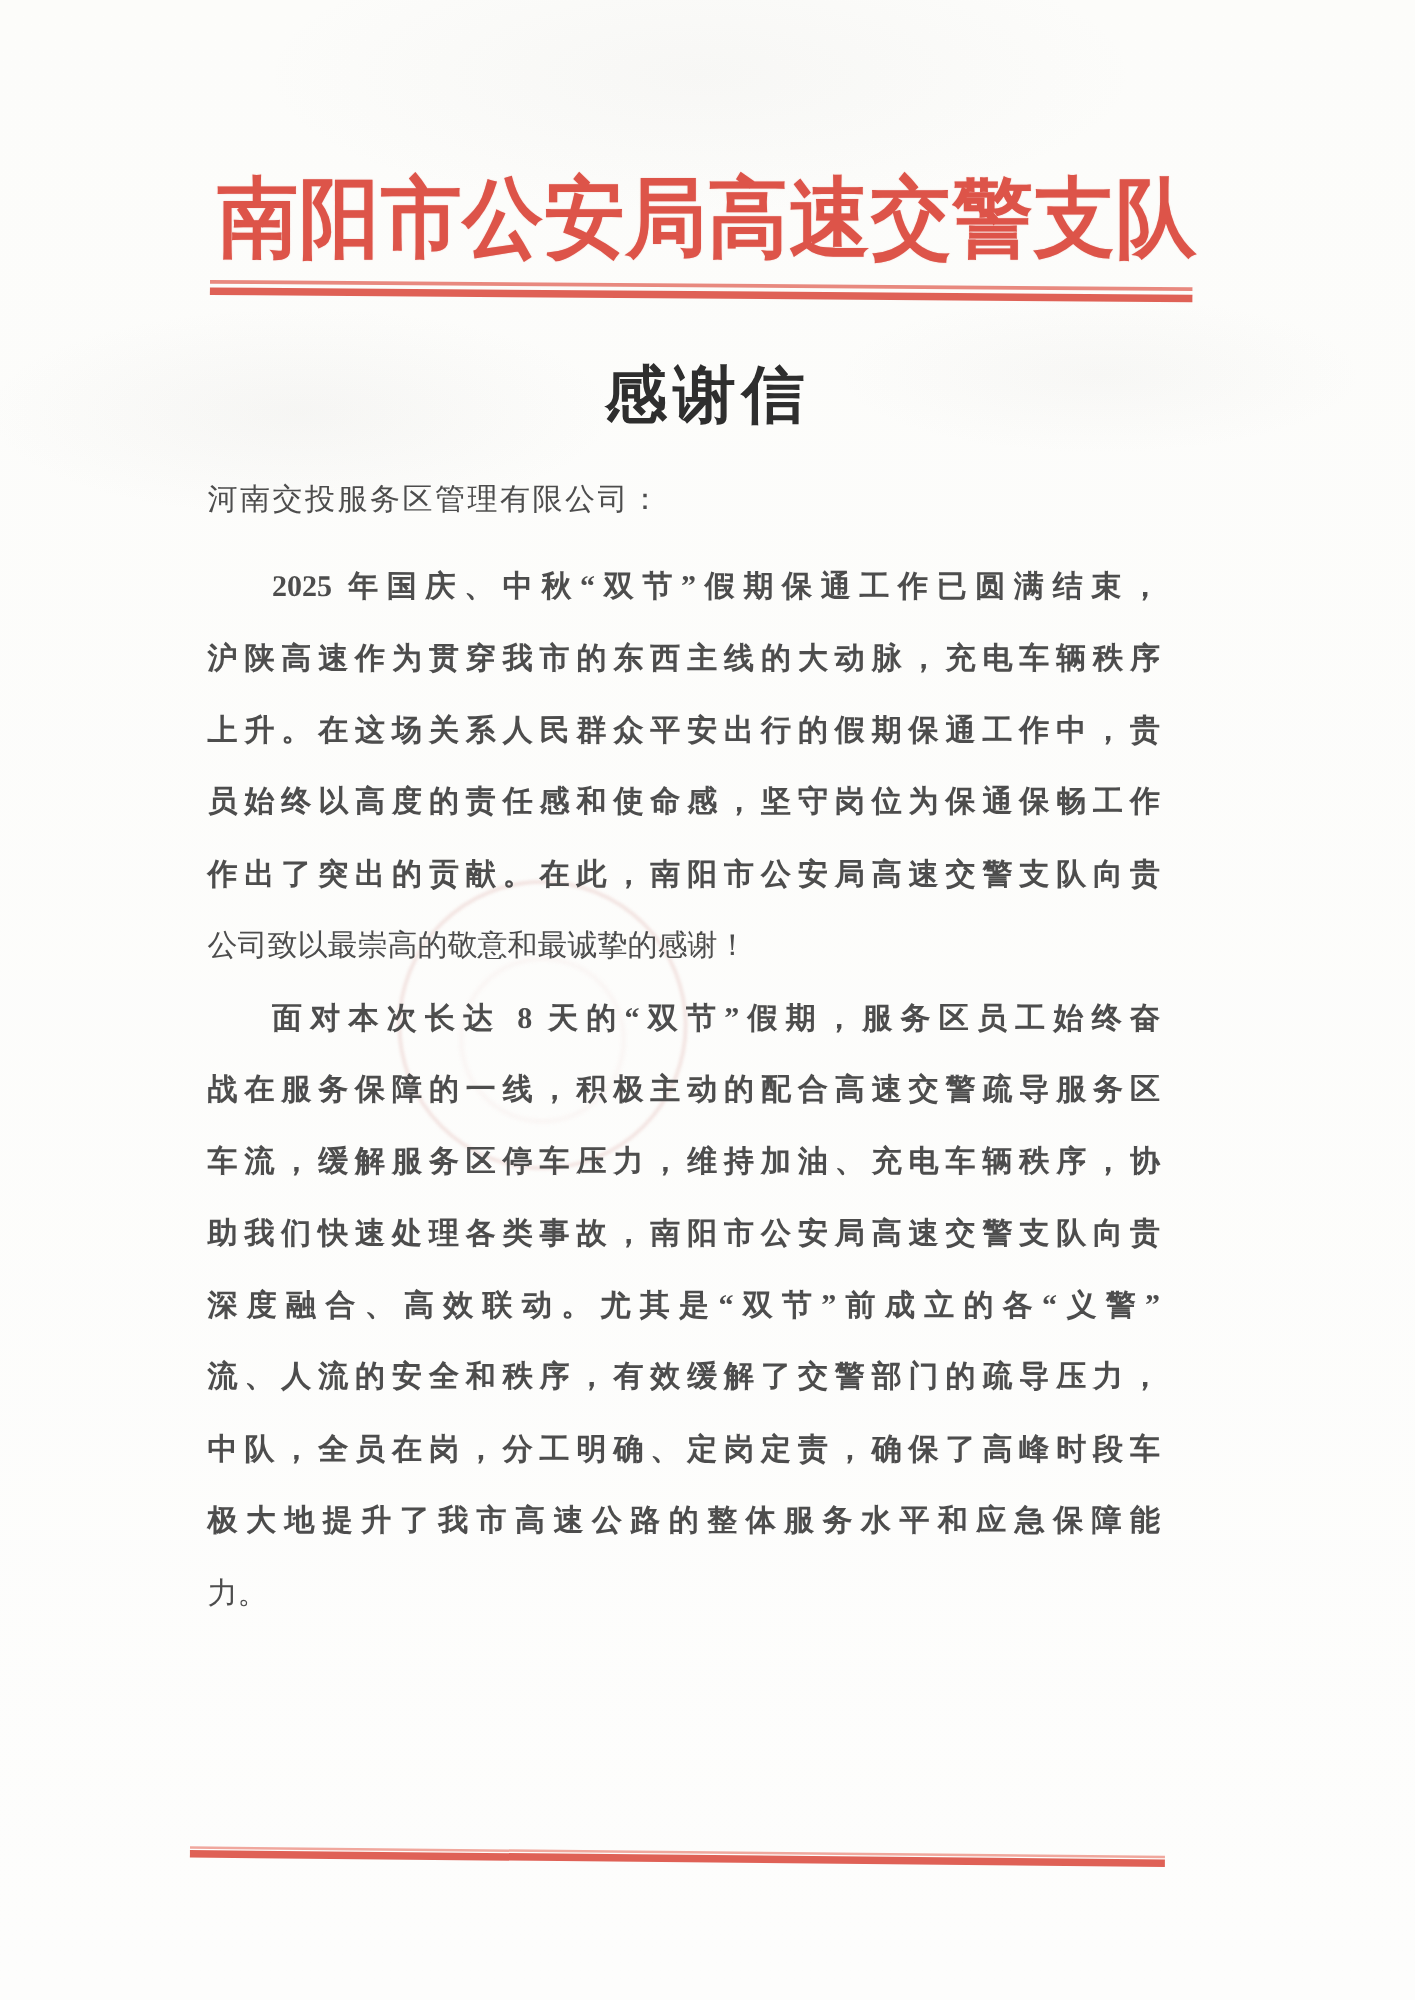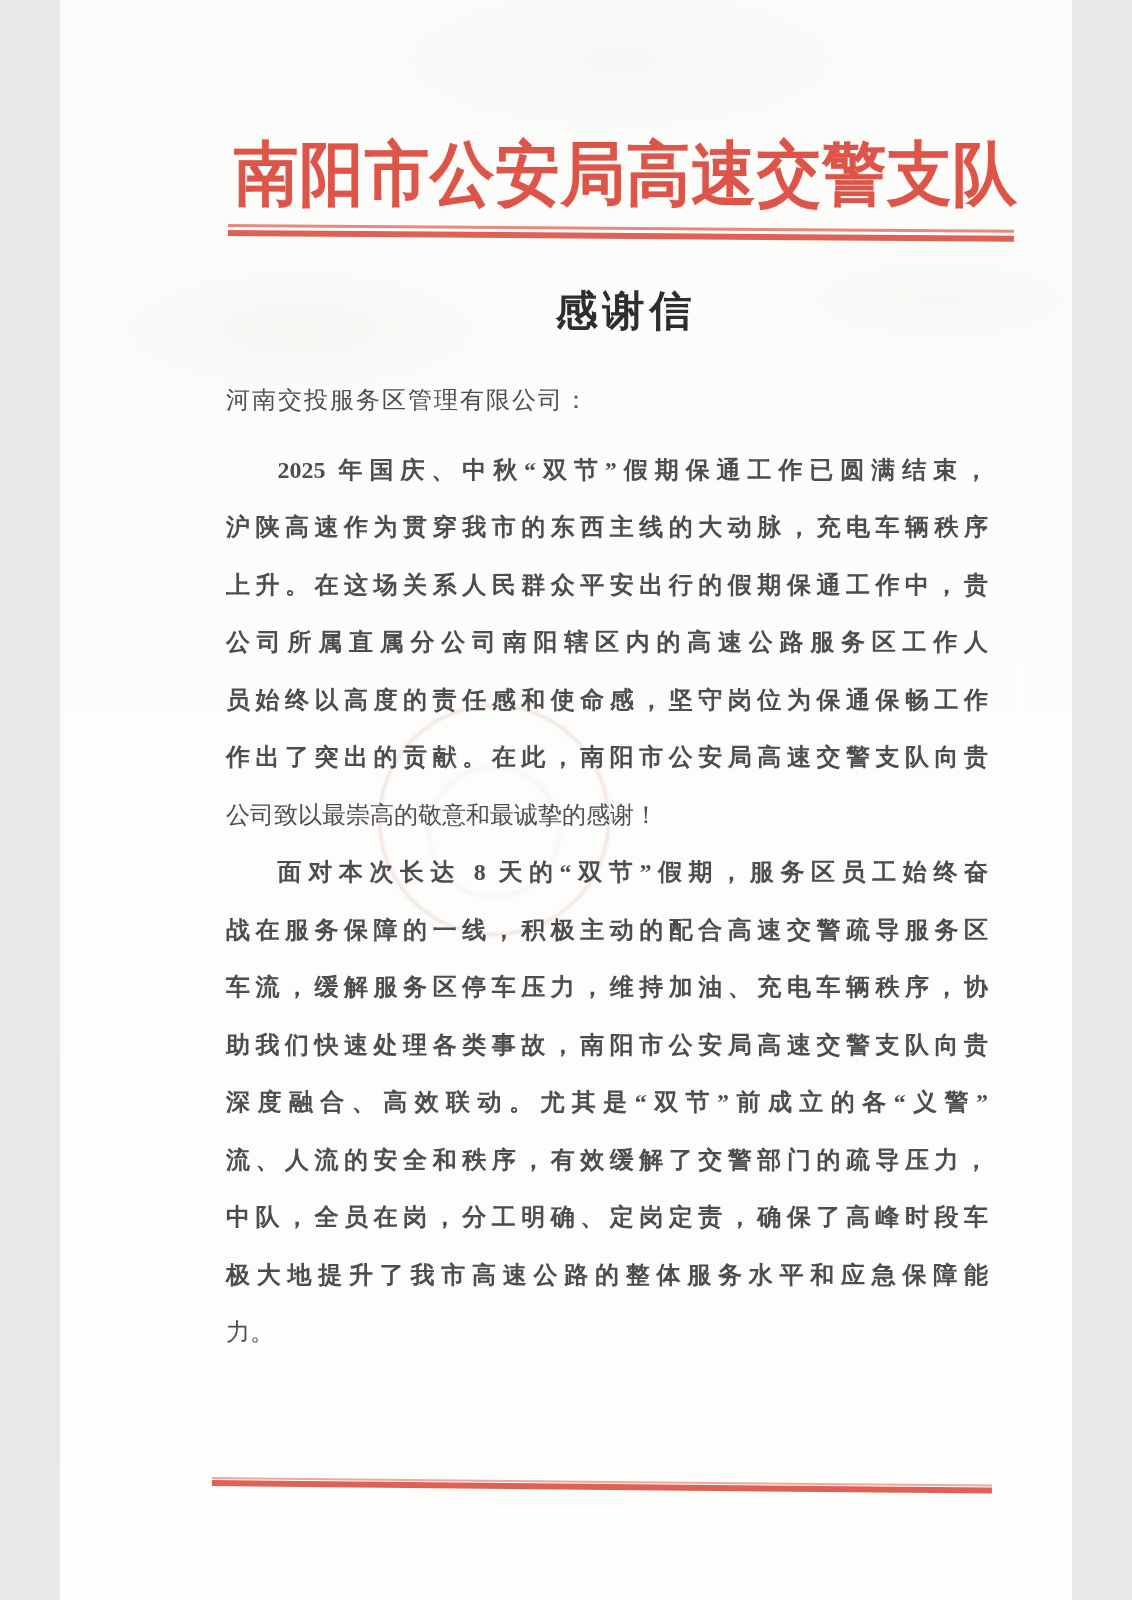--- a/index.html
+++ b/index.html
@@ -1,18 +1,18 @@
 <!DOCTYPE html>
 <html><head>
 <meta charset="utf-8">
 <style>
   html,body{margin:0;padding:0;background:#e9e9e7;}
   .page{
     position:relative;
-    width:1012px;height:1600px;
+    width:1132px;height:1600px;
     margin:0 auto;
     background:
       radial-gradient(ellipse 360px 120px at 240px 330px, rgba(190,188,184,0.10), transparent 70%),
       radial-gradient(ellipse 300px 90px  at 880px 300px, rgba(190,188,184,0.08), transparent 70%),
       radial-gradient(ellipse 500px 160px at 560px 60px,  rgba(185,183,180,0.07), transparent 70%),
       linear-gradient(#fcfcfa,#fdfdfc);
     overflow:hidden;
     font-family:"Liberation Serif","DejaVu Serif",serif;
   }
   
@@ -33,21 +33,21 @@
   .rule-thin{height:3px;background:#e8897f;}
   .rule-gap{height:3px;}
   .rule-bottom .rule-gap{height:1px;}
   .rule-thick{height:6px;background:#df6156;}
   .rule-bottom .rule-thin{height:2px;background:#f0a79d;}
   
   .title{
     position:absolute; top:283px; left:0; width:1132px;
     margin:0;
     text-align:center;
-    font-size:42px; font-weight:bold;
+    font-size:50px; font-weight:bold;
     color:#2e2e2e;
     letter-spacing:5px;
   }
   
   .seal{
     position:absolute; left:318px; top:704px;
     width:226px; height:226px;
     border:3px solid rgba(207,132,124,0.20);
     border-radius:50%;
     filter:blur(1.2px);
@@ -92,21 +92,20 @@
   <h1 class="title">感谢信</h1>
 
   <div class="seal"></div>
   <div class="seal-inner"></div>
 
   <div class="body-block">
     <div class="line greeting">河南交投服务区管理有限公司：</div>
     <div class="line indent justify">2025 年国庆、中秋“双节”假期保通工作已圆满结束，</div>
     <div class="line justify">沪陕高速作为贯穿我市的东西主线的大动脉，充电车辆秩序</div>
     <div class="line justify">上升。在这场关系人民群众平安出行的假期保通工作中，贵</div>
-    <div class="line justify">公司所属直属分公司南阳辖区内的高速公路服务区工作人</div>
     <div class="line justify">员始终以高度的责任感和使命感，坚守岗位为保通保畅工作</div>
     <div class="line justify">作出了突出的贡献。在此，南阳市公安局高速交警支队向贵</div>
     <div class="line">公司致以最崇高的敬意和最诚挚的感谢！</div>
     <div class="line indent justify">面对本次长达 8 天的“双节”假期，服务区员工始终奋</div>
     <div class="line justify">战在服务保障的一线，积极主动的配合高速交警疏导服务区</div>
     <div class="line justify">车流，缓解服务区停车压力，维持加油、充电车辆秩序，协</div>
     <div class="line justify">助我们快速处理各类事故，南阳市公安局高速交警支队向贵</div>
     <div class="line justify">深度融合、高效联动。尤其是“双节”前成立的各“义警”</div>
     <div class="line justify">流、人流的安全和秩序，有效缓解了交警部门的疏导压力，</div>
     <div class="line justify">中队，全员在岗，分工明确、定岗定责，确保了高峰时段车</div>

